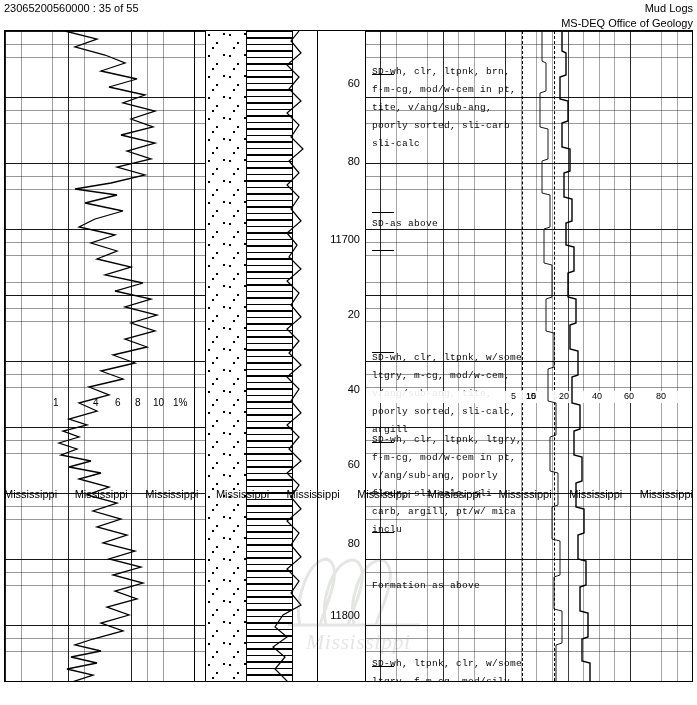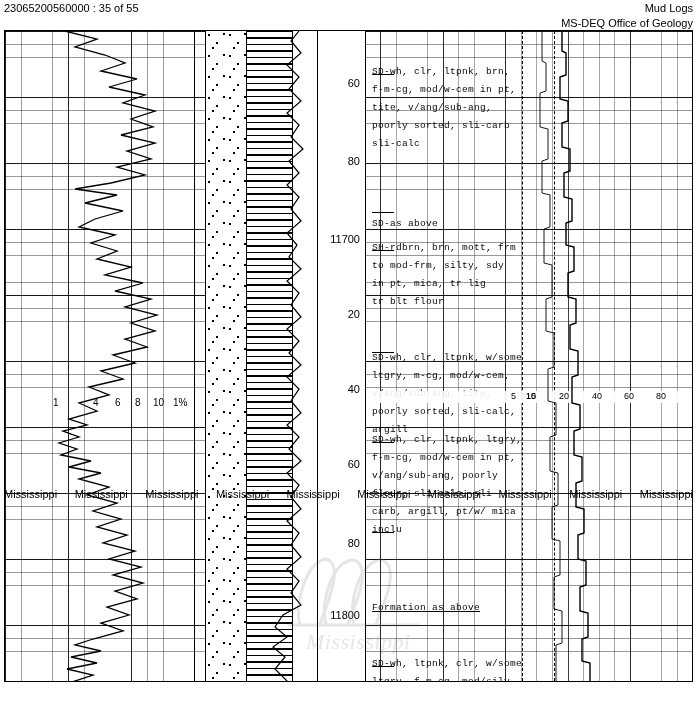--- a/index.html
+++ b/index.html
@@ -344,44 +344,40 @@
         <div class="desc-block" style="top:32px;">SD-wh, clr, ltpnk, brn,
 f-m-cg, mod/w-cem in pt,
 tite, v/ang/sub-ang,
 poorly sorted, sli-carb
 sli-calc</div>
         <div class="desc-underline" style="left:6px; top:43px; width:22px;"></div>
 
         <div class="desc-block" style="top:184px;">SD-as above</div>
         <div class="desc-underline" style="left:6px; top:181px; width:22px;"></div>
 
-        <div class="desc-block" style="top:208px;">SH-rdbrn, brn, mott, frm
-to mod-frm, silty, sdy
-in pt, mica, tr lig
-tr blt flour</div>
         <div class="desc-underline" style="left:6px; top:219px; width:22px;"></div>
 
         <div class="desc-block" style="top:318px;">SD-wh, clr, ltpnk, w/some
 ltgry, m-cg, mod/w-cem,
 v/ang/sub-ang, tite,
 poorly sorted, sli-calc,
 argill</div>
         <div class="desc-underline" style="left:6px; top:321px; width:22px;"></div>
 
         <div class="desc-block" style="top:400px;">SD-wh, clr, ltpnk, ltgry,
 f-m-cg, mod/w-cem in pt,
 v/ang/sub-ang, poorly
 flour, sli-calc, sli-
 carb, argill, pt/w/ mica
 inclu</div>
         <div class="desc-underline" style="left:6px; top:411px; width:22px;"></div>
 
         <div class="desc-underline" style="left:6px; top:501px; width:22px;"></div>
 
-        <div class="desc-block" style="top:568px;text-decoration:underline;">Formation as above</div>
+        <div class="desc-block" style="top:546px;">Formation as above</div>
 
         <div class="desc-block" style="top:624px;">SD-wh, ltpnk, clr, w/some
 ltgry, f-m-cg, mod/sily
 cem, uncons in pt, poorly
 sorted, ang/sub-rnd, tr
 lig</div>
         <div class="desc-underline" style="left:6px; top:635px; width:22px;"></div>
 
         <div class="rscale" style="top:360px; left:0; width:336px; height:12px;">
           <span style="left:145px;">5</span>

